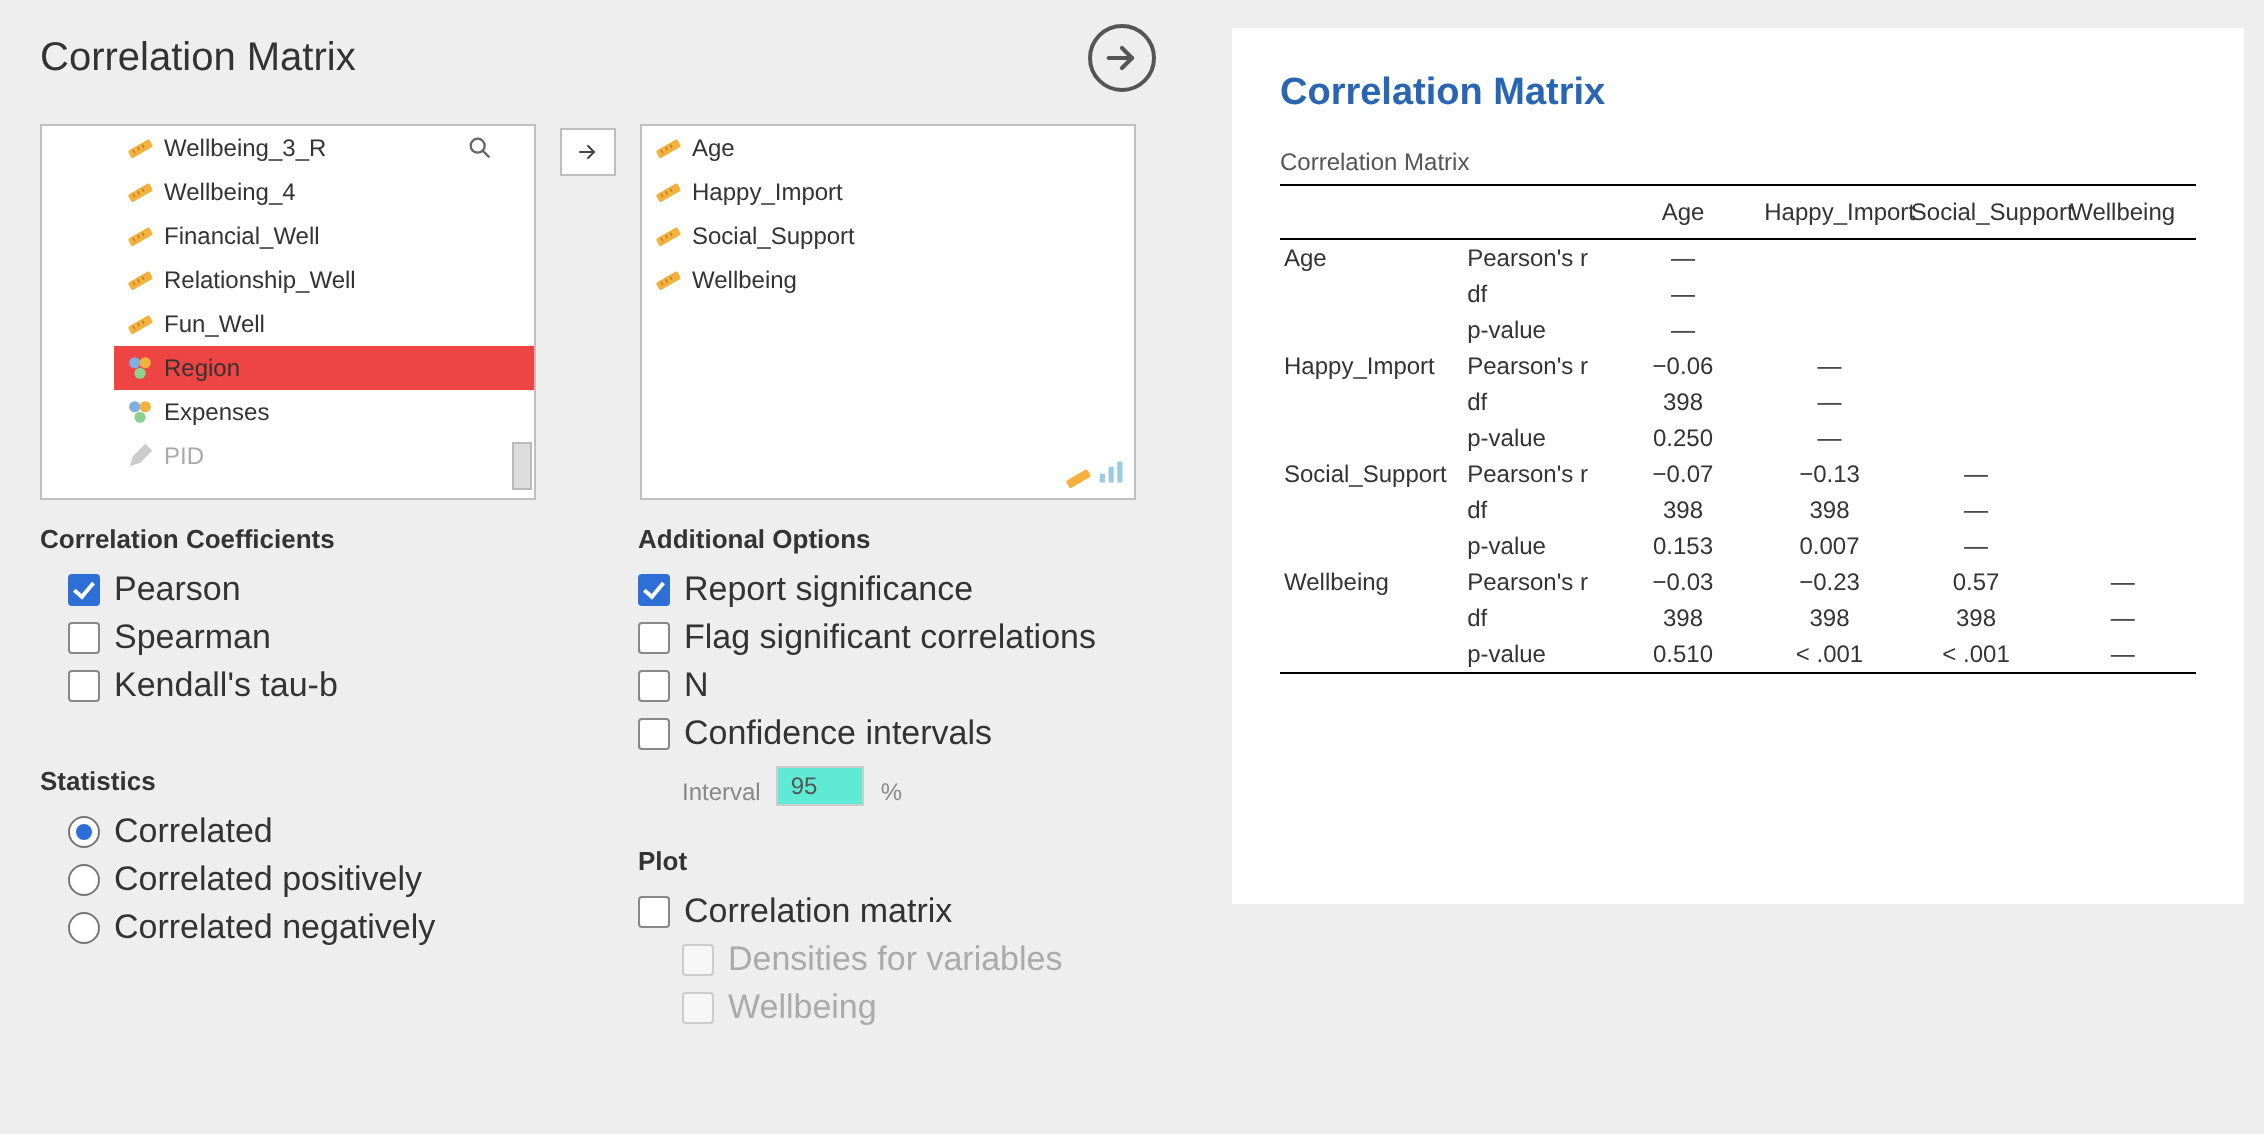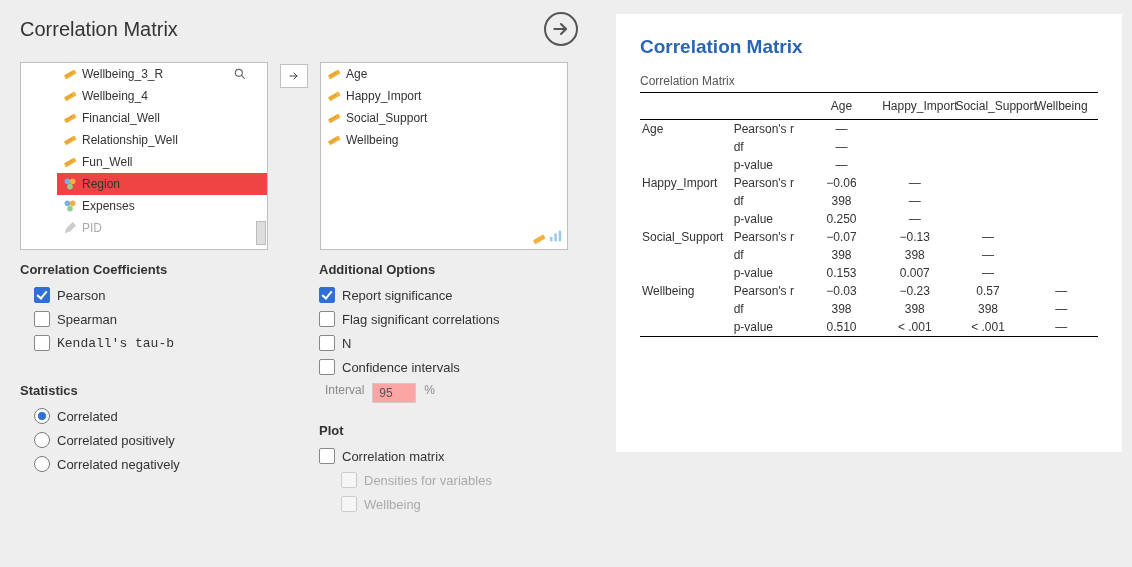--- a/index.html
+++ b/index.html
@@ -132,21 +132,21 @@
     display: flex;
     padding: 12px 20px 0 20px;
     gap: 40px;
   }
   .col { width: 260px; }
   .checkbox-row, .radio-row {
     display: flex;
     align-items: center;
     gap: 7px;
     height: 24px;
-    font-size: 13px;
+    font-size: 17px;
     cursor: pointer;
   }
   .checkbox-row.disabled, .radio-row.disabled { color:#aaa; cursor:default; }
   .cb {
     width: 16px; height: 16px;
     border: 1px solid #888;
     background: #fff;
     border-radius: 2px;
     display:flex; align-items:center; justify-content:center;
     flex-shrink: 0;
@@ -173,25 +173,25 @@
     flex-shrink:0;
   }
   .rb.checked::after {
     content:"";
     width:8px; height:8px;
     background:#2d6fd6;
     border-radius:50%;
   }
   .sub-indent { margin-left: 22px; }
   .interval-row {
-    display:flex; align-items:flex-start; gap:8px;
-    margin-left: 6px; margin-top:4px; color:#888; font-size:12px;
+    display:flex; align-items:flex-end; gap:8px;
+    margin-left: 22px; margin-top:4px; color:#888; font-size:12px;
   }
   .interval-input {
-    width:44px; height:20px; border:1px solid #ccc; background:#fca5a5;
+    width:44px; height:20px; border:1px solid #ccc; background:#5eead4;
     text-align:left; padding:0 6px; font-size:12px; color:#555;
   }
   
   .res-title { color:#2a65b4; font-size:19px; font-weight:700; margin-bottom:16px; }
   .res-subtitle { font-size:12px; color:#555; margin-bottom:4px; }
   table.corr {
     border-collapse: collapse;
     font-size: 12px;
     width: 100%;
     max-width: 480px;
@@ -399,21 +399,21 @@
     <div class="col">
       <div class="section-title">Correlation Coefficients</div>
       <div class="checkbox-row" style="margin-left:14px;">
         <span class="cb checked"></span>
         <span>Pearson</span>
       </div>
       <div class="checkbox-row" style="margin-left:14px;">
         <span class="cb"></span>
         <span>Spearman</span>
       </div>
-      <div class="checkbox-row" style="margin-left:14px;font-family:Liberation Mono, monospace;">
+      <div class="checkbox-row" style="margin-left:14px;">
         <span class="cb"></span>
         <span>Kendall's tau-b</span>
       </div>
 
       <div class="section-title" style="margin-top:28px;">Statistics</div>
       <div class="radio-row" style="margin-left:14px;">
         <span class="rb checked"></span>
         <span>Correlated</span>
       </div>
       <div class="radio-row" style="margin-left:14px;">

